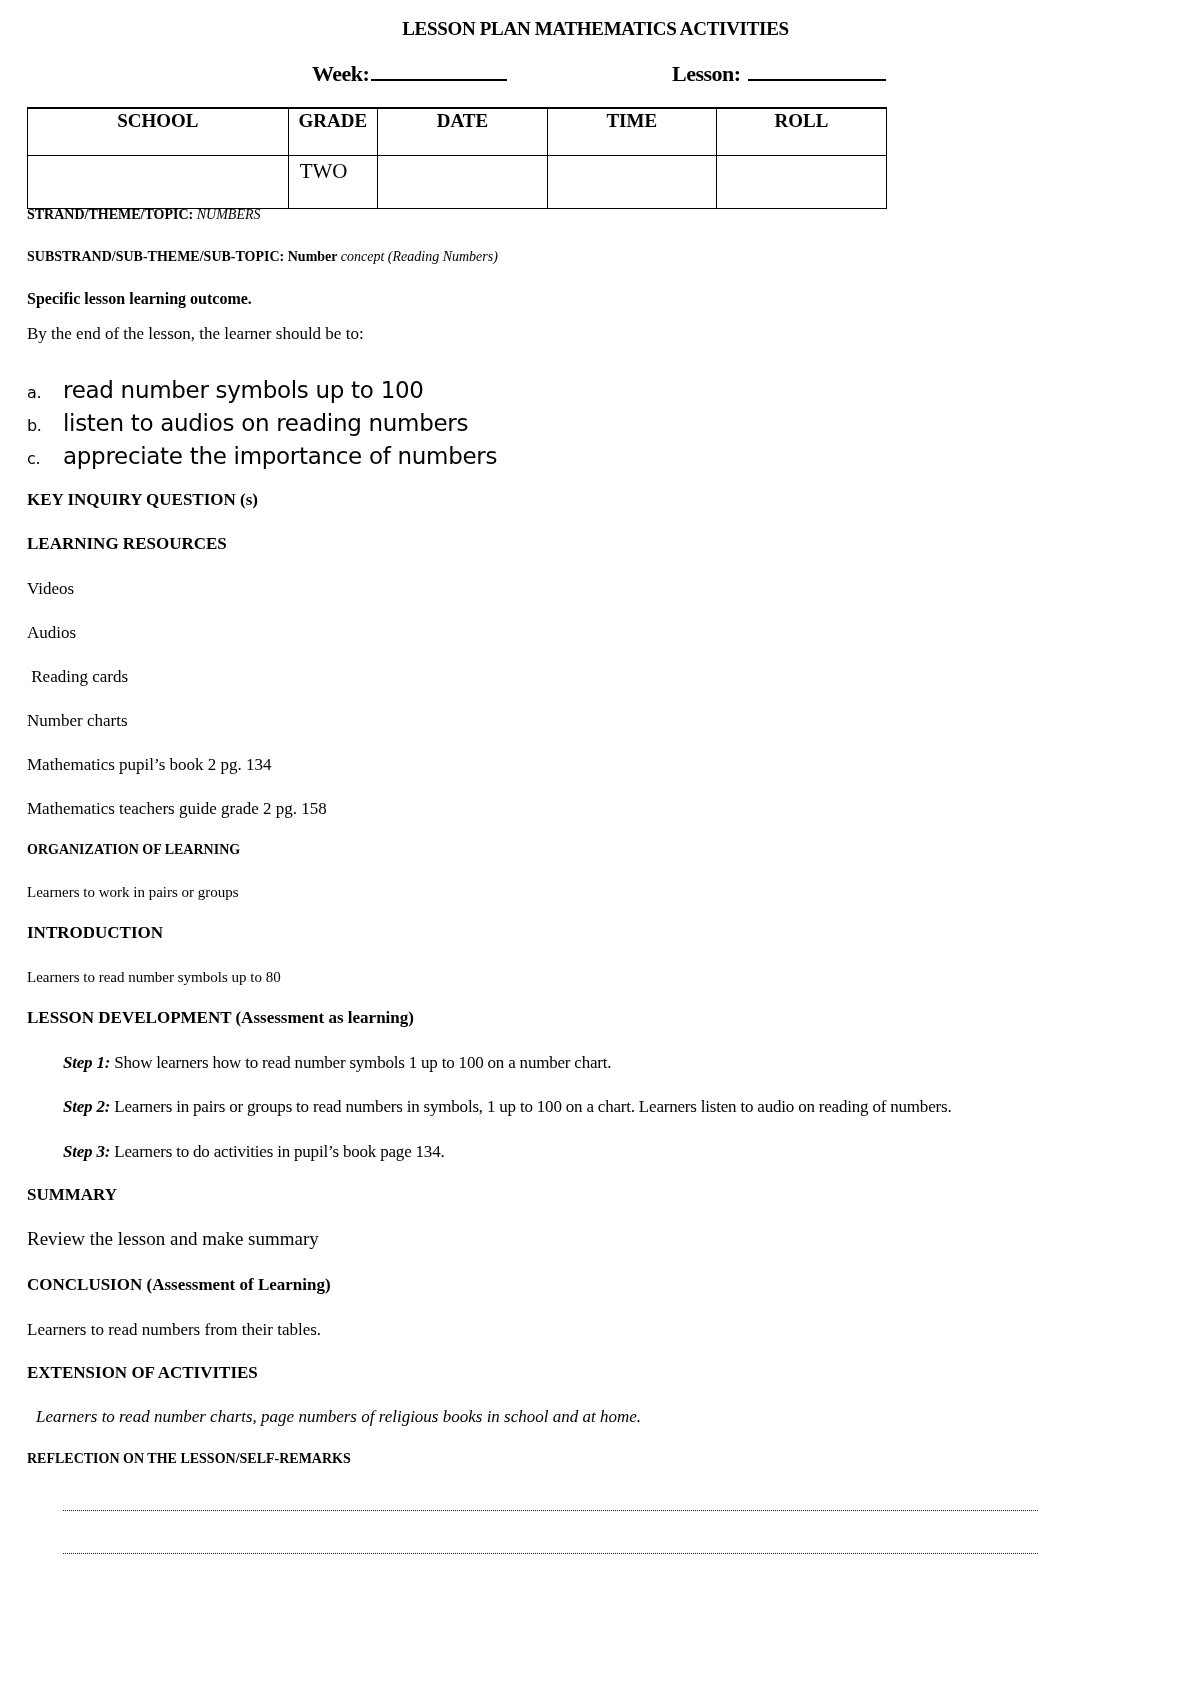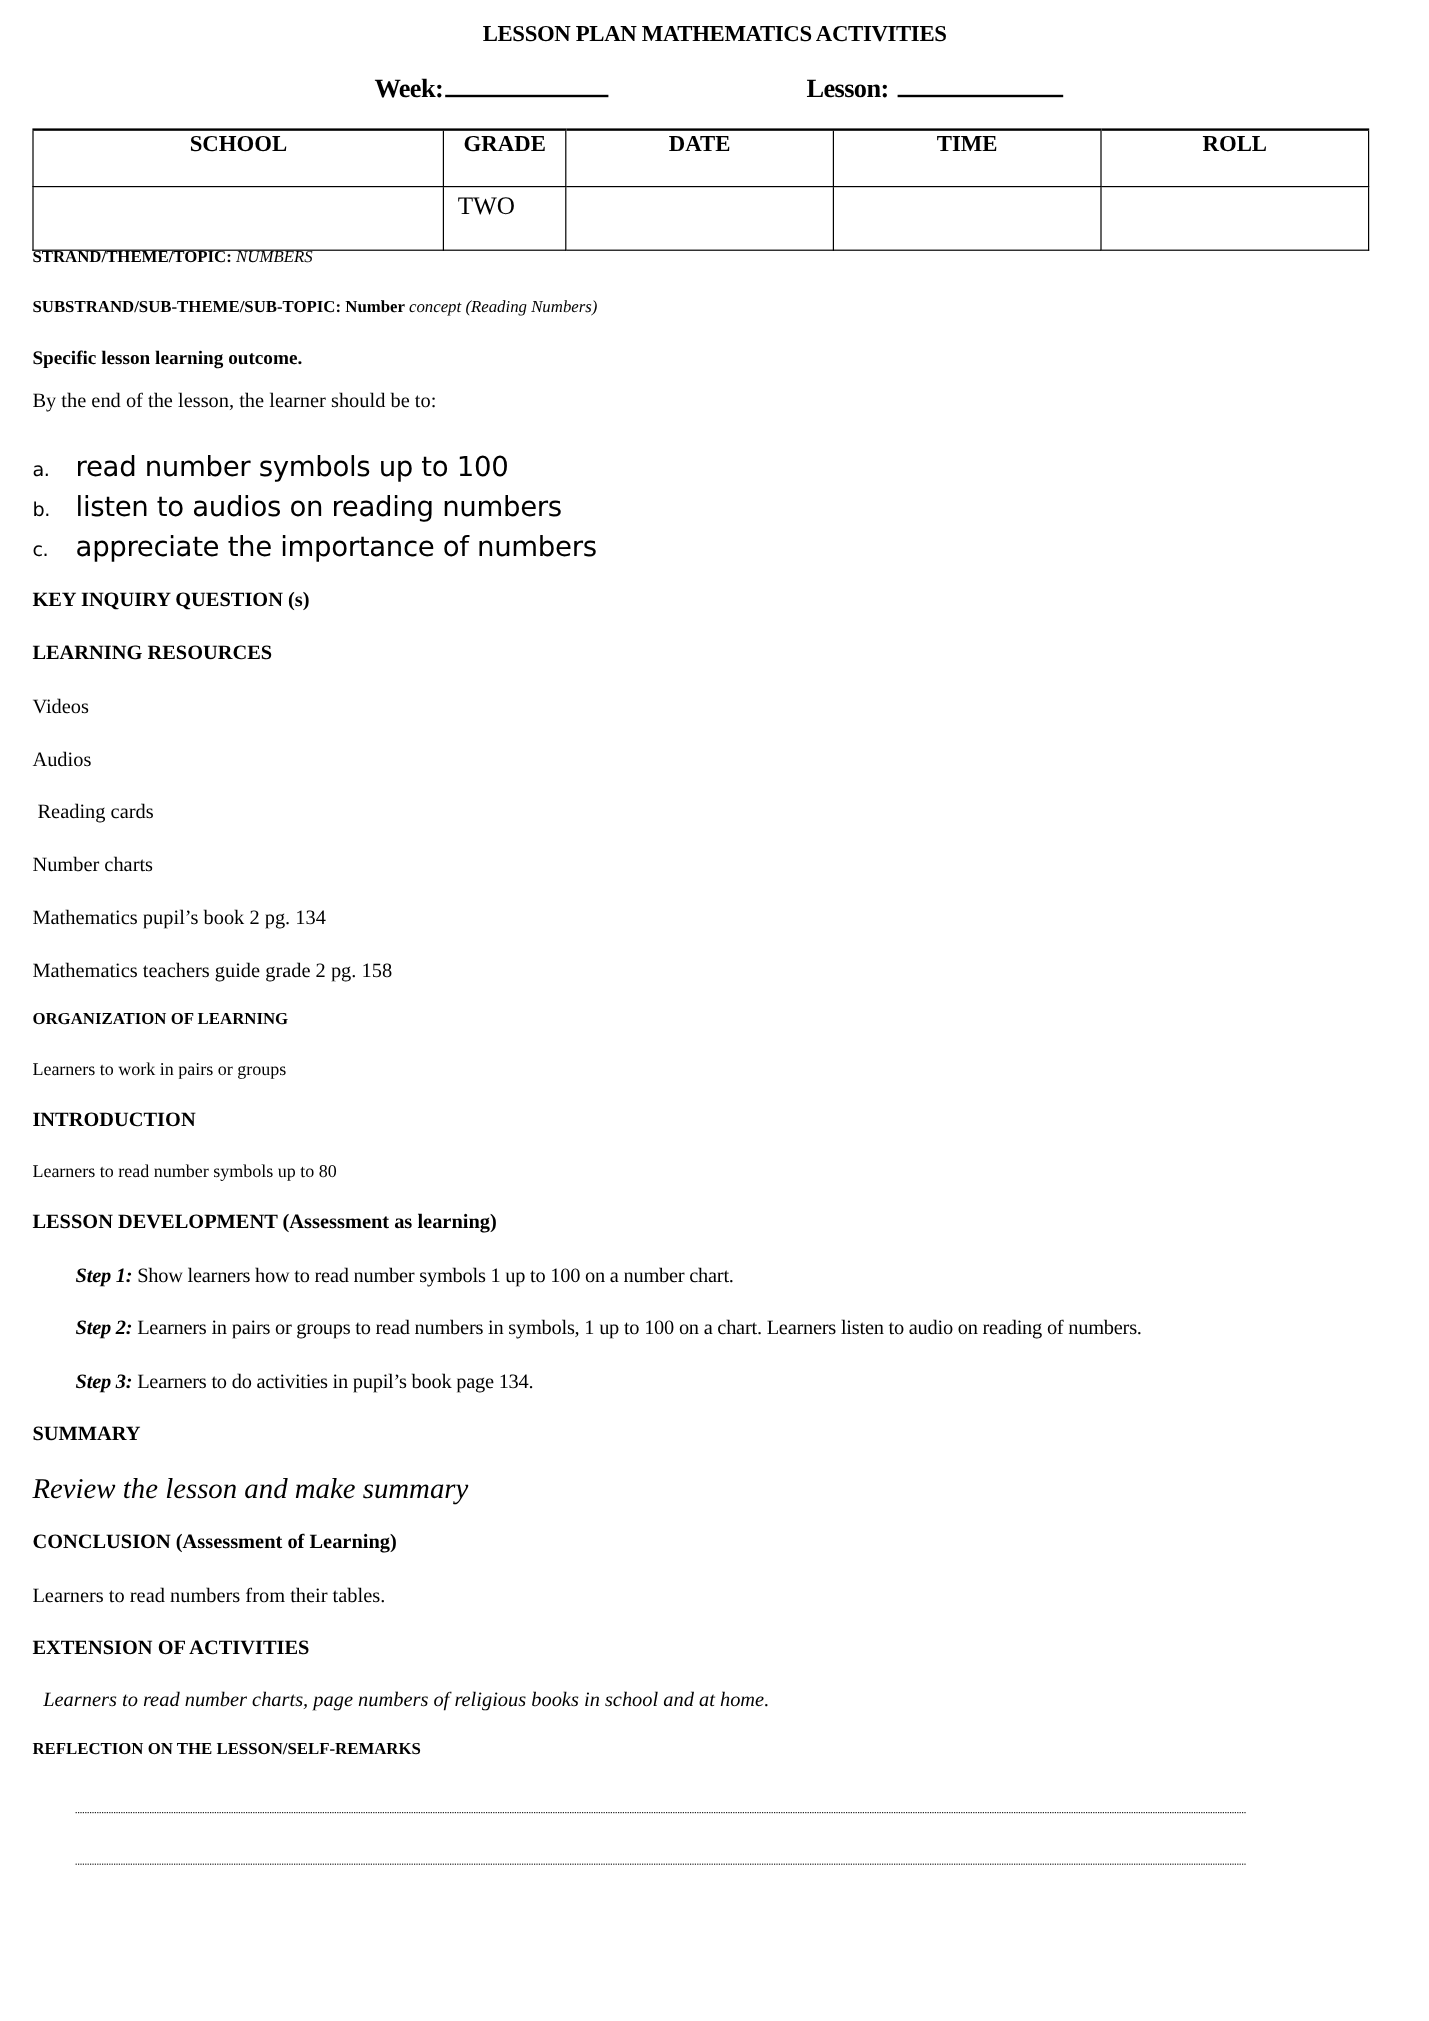--- a/index.html
+++ b/index.html
@@ -2,21 +2,21 @@
 <html><head>
 <meta charset="utf-8">
 <style>
   html, body { margin:0; padding:0; background:#ffffff; }
   body { width:1191px; height:1684px; position:relative; overflow:hidden;
          font-family:"Liberation Serif", "DejaVu Serif", serif; color:#000; }
   .abs { position:absolute; white-space:nowrap; }
   .title { left:0; width:1191px; top:18px; text-align:center; font-weight:bold; font-size:19px; letter-spacing:-0.3px; }
   .weekline { top:61px; font-weight:bold; font-size:22px; letter-spacing:-0.5px; }
   .blank { display:inline-block; border-bottom:2.5px solid #000; vertical-align:baseline; height:2px; margin-left:2px; }
-  table.info { position:absolute; left:27px; top:107px; width:1114px; border-collapse:collapse; }
+  table.info { position:absolute; left:27px; top:107px; width:860px; border-collapse:collapse; }
   table.info td { border:1.5px solid #000; vertical-align:top; padding:0; }
   table.info tr.hdr td { height:45px; border-top:2.5px solid #000; font-weight:bold; font-size:19px; text-align:center; padding-top:1px; }
   table.info tr.val td { height:49px; font-size:21px; text-align:left; padding:3px 0 0 11px; }
   .small-h { font-size:14px; font-weight:bold;text-align:center; }
   .body17 { font-size:17px; }
   .body15 { font-size:15px; }
   .h17 { font-size:17px; font-weight:bold; }
   .ol-item { font-family:"DejaVu Sans", sans-serif; font-size:23px; letter-spacing:-0.3px; }
   .ol-item .mk { font-size:16px; display:inline-block; width:36px; }
   .step { font-size:17px; letter-spacing:-0.2px; }
@@ -99,21 +99,21 @@
   <i>Step 1:</i><span> Show learners how to read number symbols 1 up to 100 on a number chart.</span>
 </div>
 <div class="abs step" style="left:63px; top:1097px;">
   <i>Step 2:</i><span> Learners in pairs or groups to read numbers in symbols, 1 up to 100 on a chart. Learners listen to audio on reading of numbers.</span>
 </div>
 <div class="abs step" style="left:63px; top:1142px;">
   <i>Step 3:</i><span> Learners to do activities in pupil’s book page 134.</span>
 </div>
 
 <div class="abs h17" style="left:27px; top:1185px;">SUMMARY</div>
-<div class="abs" style="left:27px; top:1228px; font-size:24px; font-style:italic;">Review the lesson and make summary</div>
+<div class="abs" style="left:27px; top:1228px; font-size:19px; ">Review the lesson and make summary</div>
 
 <div class="abs h17" style="left:27px; top:1275px;">CONCLUSION (Assessment of Learning)</div>
 <div class="abs body17" style="left:27px; top:1320px;">Learners to read numbers from their tables.</div>
 
 <div class="abs h17" style="left:27px; top:1363px;">EXTENSION OF ACTIVITIES</div>
 <div class="abs" style="left:36px; top:1407px; font-size:17px; font-style:italic;">Learners to read number charts, page numbers of religious books in school and at home.</div>
 
 <div class="abs small-h" style="left:27px; top:1451px;">REFLECTION ON THE LESSON/SELF-REMARKS</div>
 <div class="dots" style="top:1510px;"></div>
 <div class="dots" style="top:1553px;"></div>

